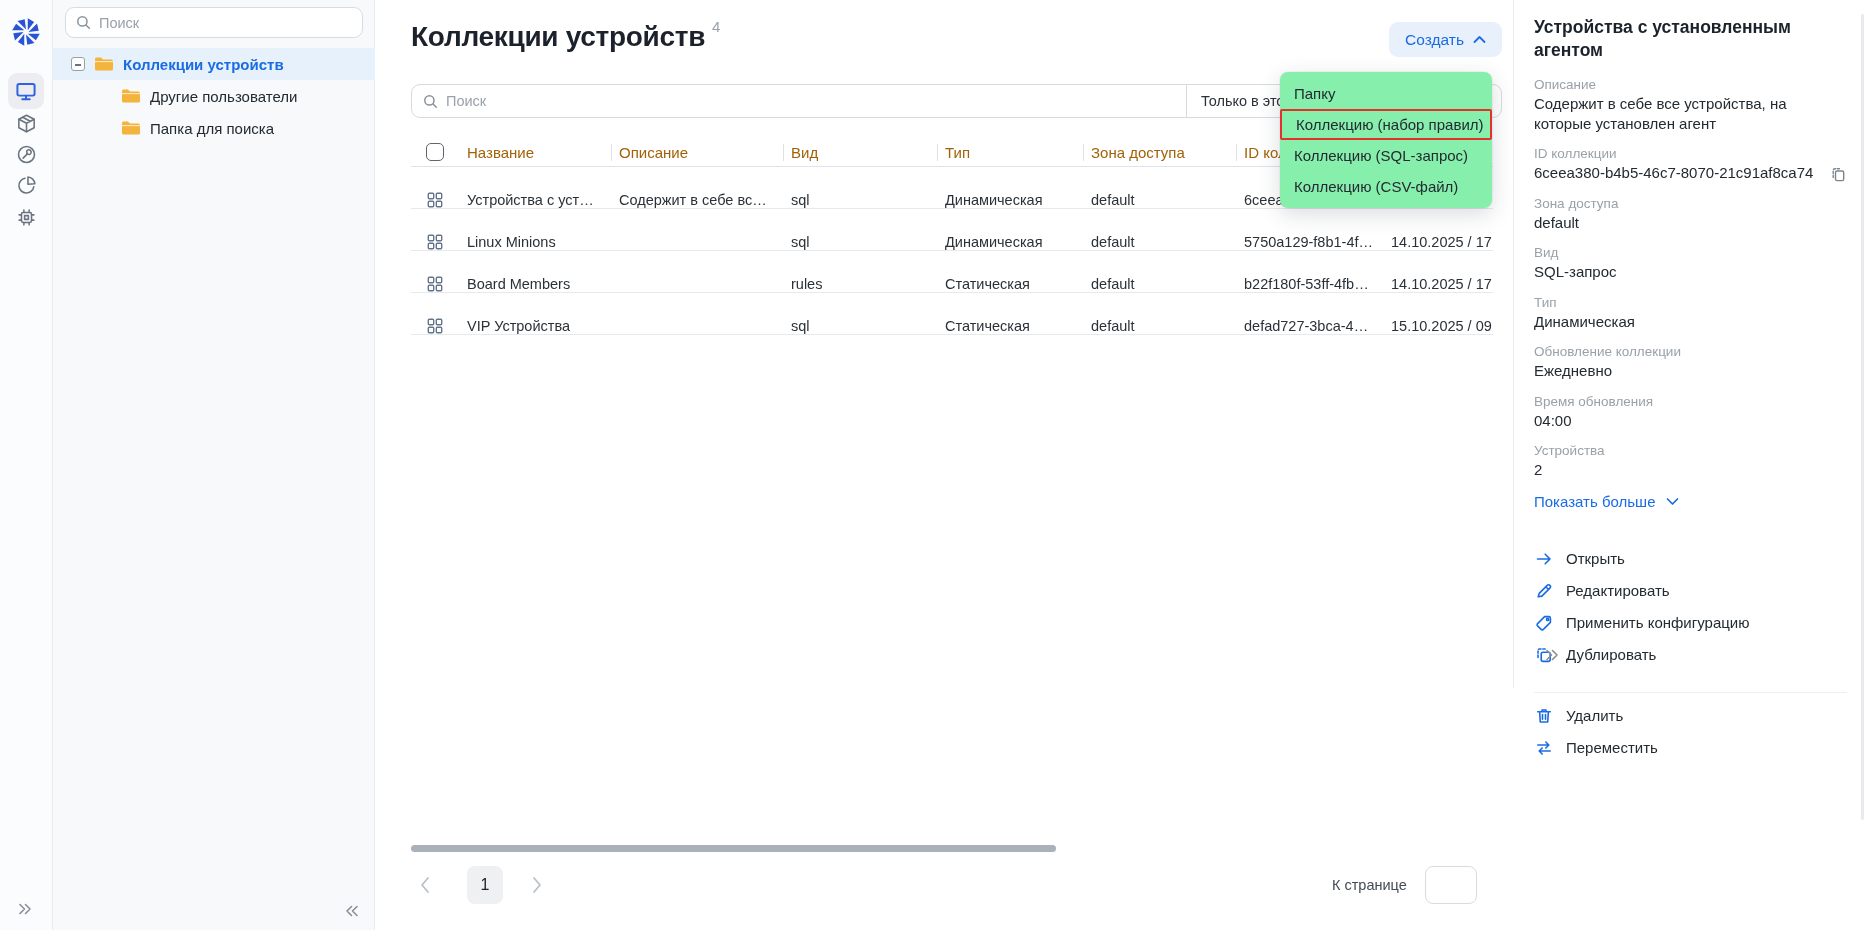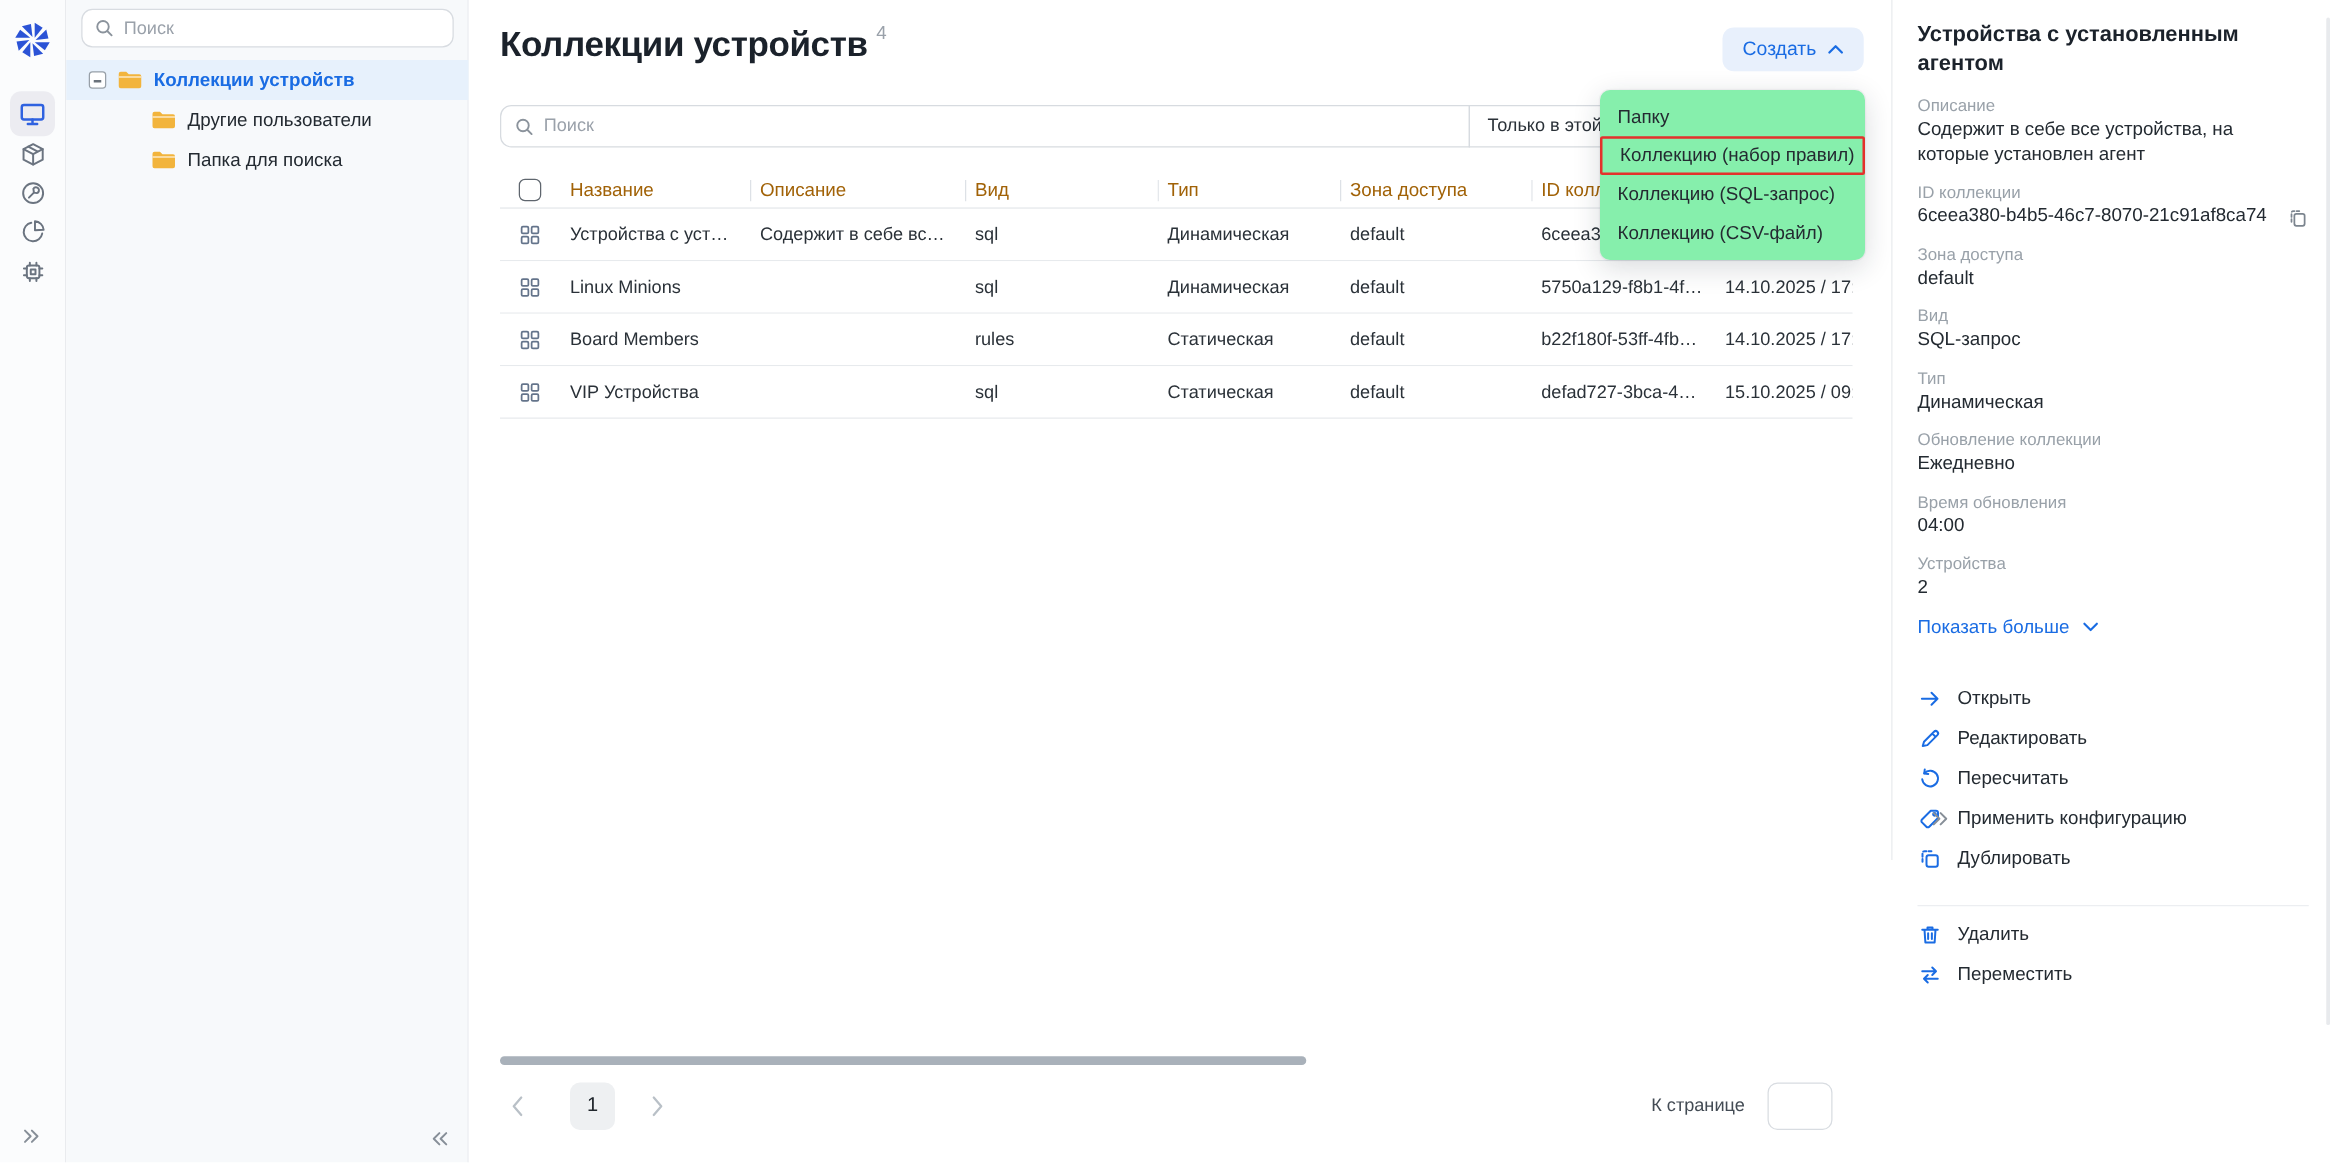--- a/index.html
+++ b/index.html
@@ -22,36 +22,36 @@
   .tree-search input::placeholder{color:#9aa1aa}
   .trow{position:absolute;left:0;width:322px;height:32px;display:flex;align-items:center;cursor:pointer}
   .trow.sel{background:#e7f1fc}
   .ttoggle{width:14px;height:14px;border:1px solid #98a0a8;border-radius:3px;background:#fff;position:relative;flex:none}
   .ttoggle::after{content:"";position:absolute;left:3px;right:3px;top:6px;height:1.5px;background:#6a727b}
   .tlabel{font-size:15px;white-space:nowrap}
   .tlabel.root{color:#1a6ce3;font-weight:700}
   .tree-collapse{position:absolute;right:14px;bottom:12px;cursor:pointer}
 
   
-  .main{position:absolute;left:375px;top:0;width:1138px;height:930px;background:#fff}
+  .main{position:absolute;left:386px;top:0;width:1138px;height:930px;background:#fff}
   .page-title{position:absolute;left:25px;top:18px;font-size:28px;font-weight:700;color:#1b222b;letter-spacing:-.3px}
   .page-count{font-size:15px;font-weight:400;color:#9aa1aa;vertical-align:14px;margin-left:7px}
   .create-btn{position:absolute;right:22px;top:22px;height:35px;padding:0 16px;border:none;border-radius:9px;background:#e8f0fc;color:#1a6ce3;font-size:15.5px;font-family:inherit;display:flex;align-items:center;gap:9px;cursor:pointer}
   .filter-search{position:absolute;left:25px;top:84px;width:776px;height:34px;background:#fff;border:1px solid #d7dbe0;border-radius:9px 0 0 9px;display:flex;align-items:center;padding:0 11px;gap:8px}
   .filter-search input{border:none;outline:none;flex:1;font-size:14.5px;font-family:inherit;color:#232a31;background:transparent}
   .filter-search input::placeholder{color:#9aa1aa}
   .scope-btn{position:absolute;left:800px;top:84px;width:316px;height:34px;background:#fff;border:1px solid #d7dbe0;border-radius:0 9px 9px 0;display:flex;align-items:center;padding:0 14px;font-size:14.5px;color:#2a3138;white-space:nowrap;overflow:hidden;cursor:pointer}
 
   
   .table{position:absolute;left:25px;top:138px;width:1082px}
   .thead{display:flex;height:29px;align-items:center;border-bottom:1px solid #dfe3e7}
   .th{font-size:15px;font-weight:400;color:#a16207;white-space:nowrap;overflow:hidden;padding-left:8px;position:relative;height:100%;display:flex;align-items:center}
   .th.sep::before,{content:""}
   .th.sep::before{content:"";position:absolute;left:0;top:6px;width:1px;height:17px;background:#dde1e6}
-  .tr{display:flex;height:42px;align-items:center;border-bottom:1px solid #e7eaed;background:#fff;cursor:pointer}
+  .tr{display:flex;height:42px;align-items:flex-end;border-bottom:1px solid #e7eaed;background:#fff;cursor:pointer}
   .td{font-size:14.5px;color:#2a3138;white-space:nowrap;overflow:hidden;padding-left:8px}
   .c0{width:48px;flex:none;display:flex;align-items:center;justify-content:center;padding-left:0}
   .c1{width:152px;flex:none}.c2{width:172px;flex:none}.c3{width:154px;flex:none}
   .c4{width:146px;flex:none}.c5{width:153px;flex:none}.c6{width:147px;flex:none}.c7{width:110px;flex:none}
   .checkbox{width:18px;height:18px;border:1.6px solid #5f666e;border-radius:5px;background:#fff;cursor:pointer}
 
   .hthumb{position:absolute;left:25px;top:845px;width:645px;height:7px;border-radius:4px;background:#a9b1ba;cursor:pointer}
 
   .pager-prev{position:absolute;left:33px;top:876px;cursor:default}
   .pager-page{position:absolute;left:81px;top:866px;width:36px;height:38px;background:#eef0f2;border-radius:8px;display:flex;align-items:center;justify-content:center;font-size:16px;color:#20262c;cursor:pointer}
@@ -430,29 +430,20 @@
         <span class="aic">
           <svg width="18" height="18" viewBox="0 0 18 18" fill="none" stroke="#1a6ce3" stroke-width="1.6" stroke-linecap="round" stroke-linejoin="round">
               <path d="M3.2 14.8 L4.2 11.4 L12.2 3.4 a1.9 1.9 0 0 1 2.7 2.7 L6.9 14.1 L3.2 14.8 Z M10.8 4.8 L13.5 7.5"></path>
             </svg>
         </span>
         <span>Редактировать</span>
       </div>
       <div class="action">
         <span class="aic">
           <svg width="18" height="18" viewBox="0 0 18 18" fill="none" stroke="#1a6ce3" stroke-width="1.6" stroke-linecap="round" stroke-linejoin="round">
-              <path d="M4.4 4.6 A6.3 6.3 0 1 1 2.8 9.4"></path>
-              <path d="M4.8 1.6 L4.4 4.8 L7.6 5.2"></path>
-            </svg>
-        </span>
-        <span>Пересчитать</span>
-      </div>
-      <div class="action">
-        <span class="aic">
-          <svg width="18" height="18" viewBox="0 0 18 18" fill="none" stroke="#1a6ce3" stroke-width="1.6" stroke-linecap="round" stroke-linejoin="round">
               <path d="M9.6 2.6 h4.2 a1.6 1.6 0 0 1 1.6 1.6 v4.2 l-7 7 a1.6 1.6 0 0 1 -2.3 0 L2.6 11.9 a1.6 1.6 0 0 1 0 -2.3 Z"></path>
               <circle cx="12.6" cy="5.4" r="1.1"></circle>
             </svg>
         </span>
         <span>Применить конфигурацию</span>
       </div>
       <div class="action">
         <span class="aic">
           <svg width="18" height="18" viewBox="0 0 18 18" fill="none" stroke="#1a6ce3" stroke-width="1.6" stroke-linecap="round" stroke-linejoin="round">
               <rect x="6.2" y="6.2" width="9" height="9.2" rx="1.8"></rect>

